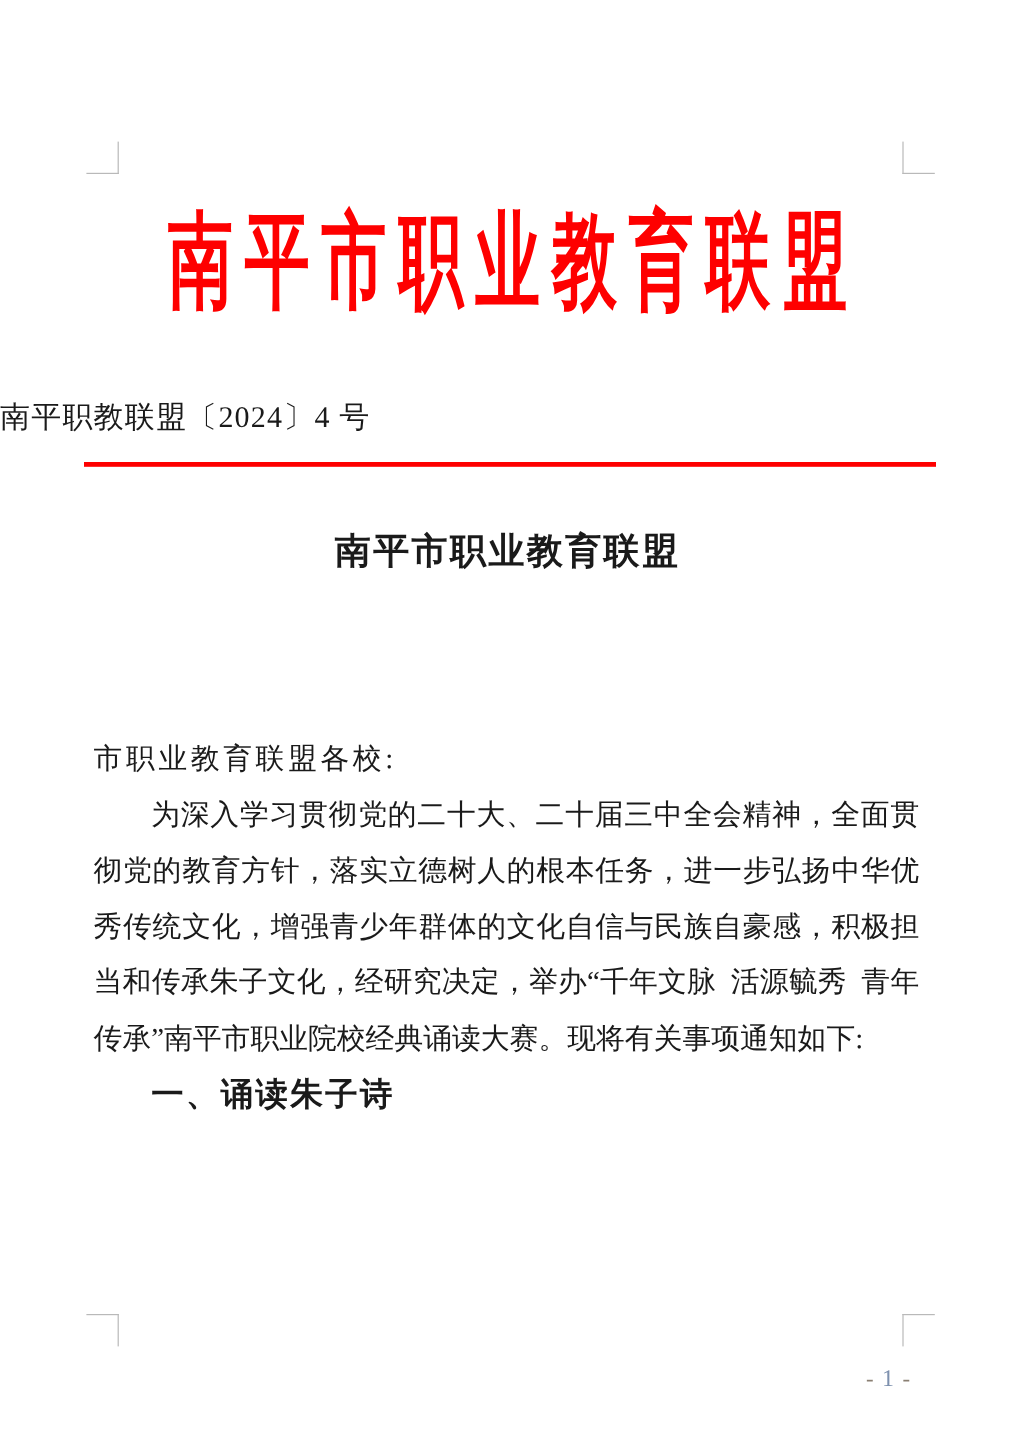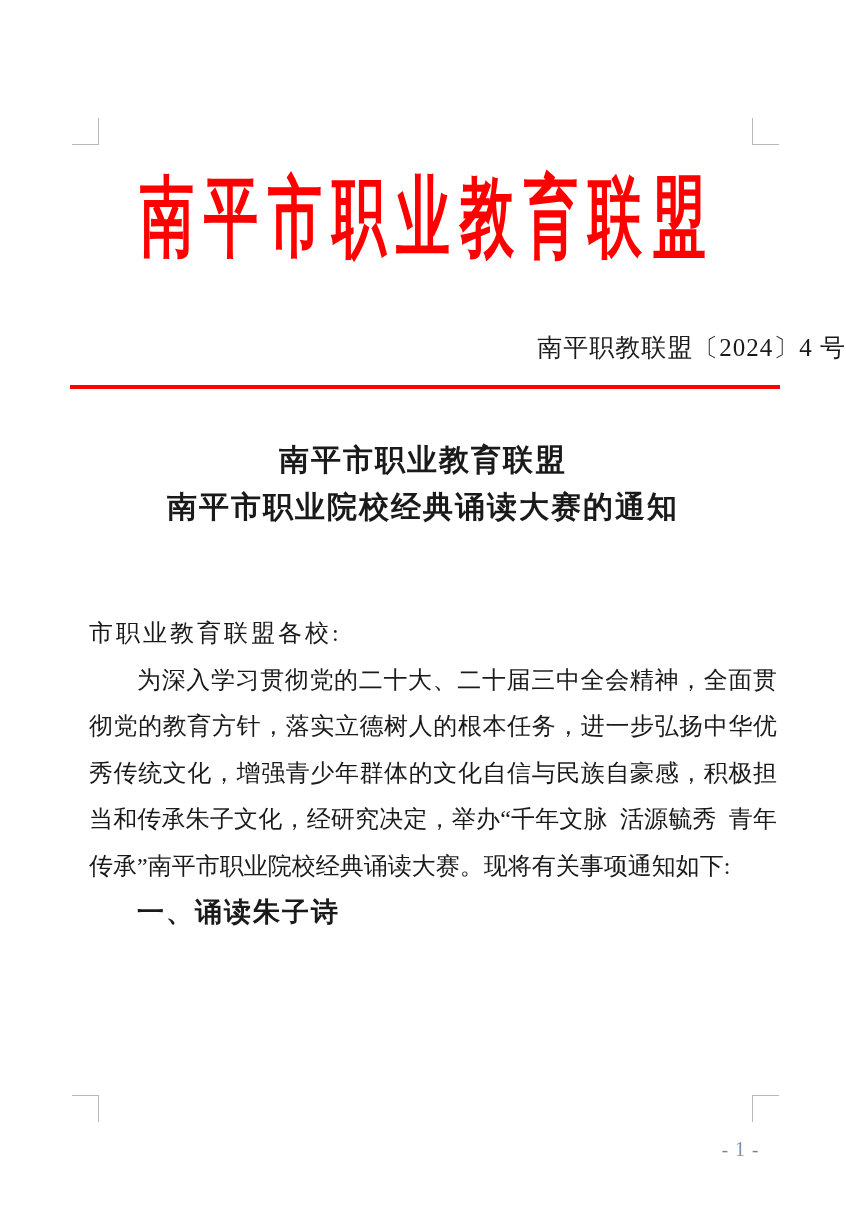--- a/index.html
+++ b/index.html
@@ -29,21 +29,21 @@
     color:var(--accent-red,#fe0000);
     letter-spacing:10px; padding-left:10px;
     transform:scaleY(1.62);
     transform-origin:center;
     white-space:nowrap;
   }
 
   
   .doc-number {
     position:absolute; left:0; right:0; top:331px;
-    text-align:right;
+    text-align:left;
     font-size:25px; letter-spacing:1px;
   }
 
   
   .red-rule {
     position:absolute; left:70px; top:385px;
     width:710px; height:4px;
     background:var(--accent-red,#fe0000);
   }
 
@@ -52,21 +52,21 @@
     position:absolute; left:0; right:0; top:437px;
     text-align:center;
     font-weight:bold;
     font-size:30px; line-height:46.5px;
   }
   .title-line { letter-spacing:2px; }
   .title-line.no-ls { letter-spacing:0; }
 
   
   .body-block {
-    position:absolute; left:89px; top:610px; width:688px;
+    position:absolute; left:78px; top:610px; width:688px;
     font-size:24px; line-height:46.5px;
   }
   .body-block p { margin:0; padding:0; }
   .salutation { letter-spacing:3px; }
   .para { text-align:justify; text-indent:48px; }
   .heading {
     font-weight:bold;
     font-family:"Liberation Sans", sans-serif;
     font-size:27px; letter-spacing:2px;
     text-indent:48px;
@@ -96,21 +96,20 @@
   <div class="crop-mark cm-br"></div>
 
   <div class="letterhead">南平市职业教育联盟</div>
 
   <div class="doc-number">南平职教联盟〔2024〕4 号</div>
 
   <div class="red-rule"></div>
 
   <div class="title-block">
     <div class="title-line">南平市职业教育联盟</div>
-    <div class="title-line">南平市职业院校经典诵读大赛的通知</div>
   </div>
 
   <div class="body-block">
     <p class="salutation">市职业教育联盟各校:</p>
     <p class="para">为深入学习贯彻党的二十大、二十届三中全会精神，全面贯彻党的教育方针，落实立德树人的根本任务，进一步弘扬中华优秀传统文化，增强青少年群体的文化自信与民族自豪感，积极担当和传承朱子文化，经研究决定，举办“千年文脉 活源毓秀 青年传承”南平市职业院校经典诵读大赛。现将有关事项通知如下:</p>
     <p class="heading">一、诵读朱子诗</p>
   </div>
 
   <div class="page-number">
     <span>-</span><span class="num">1</span><span>-</span>

